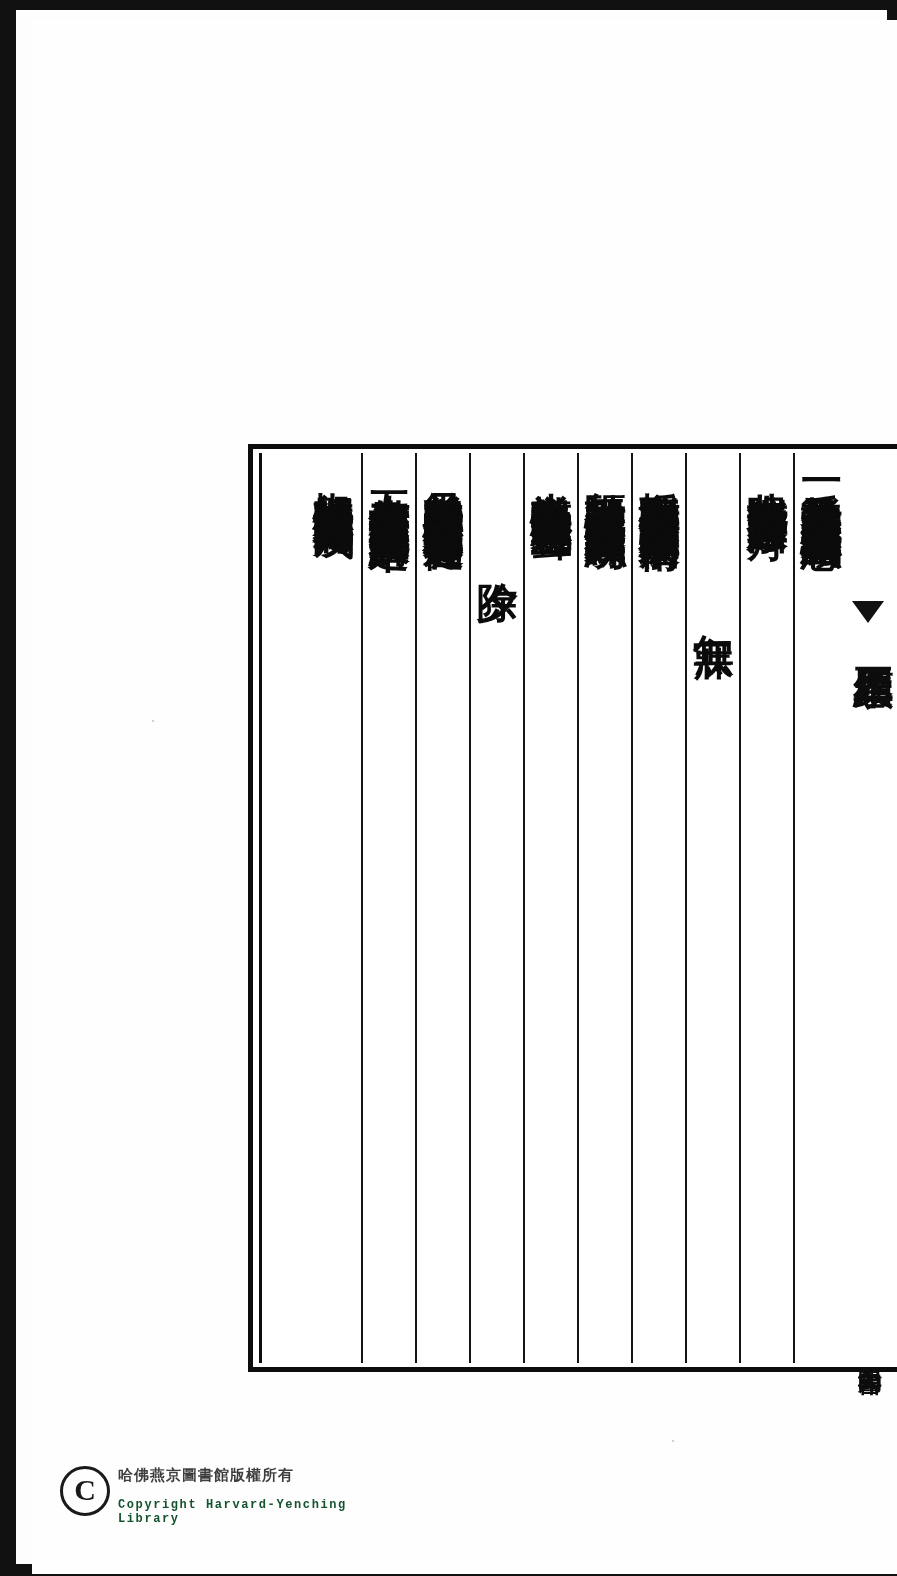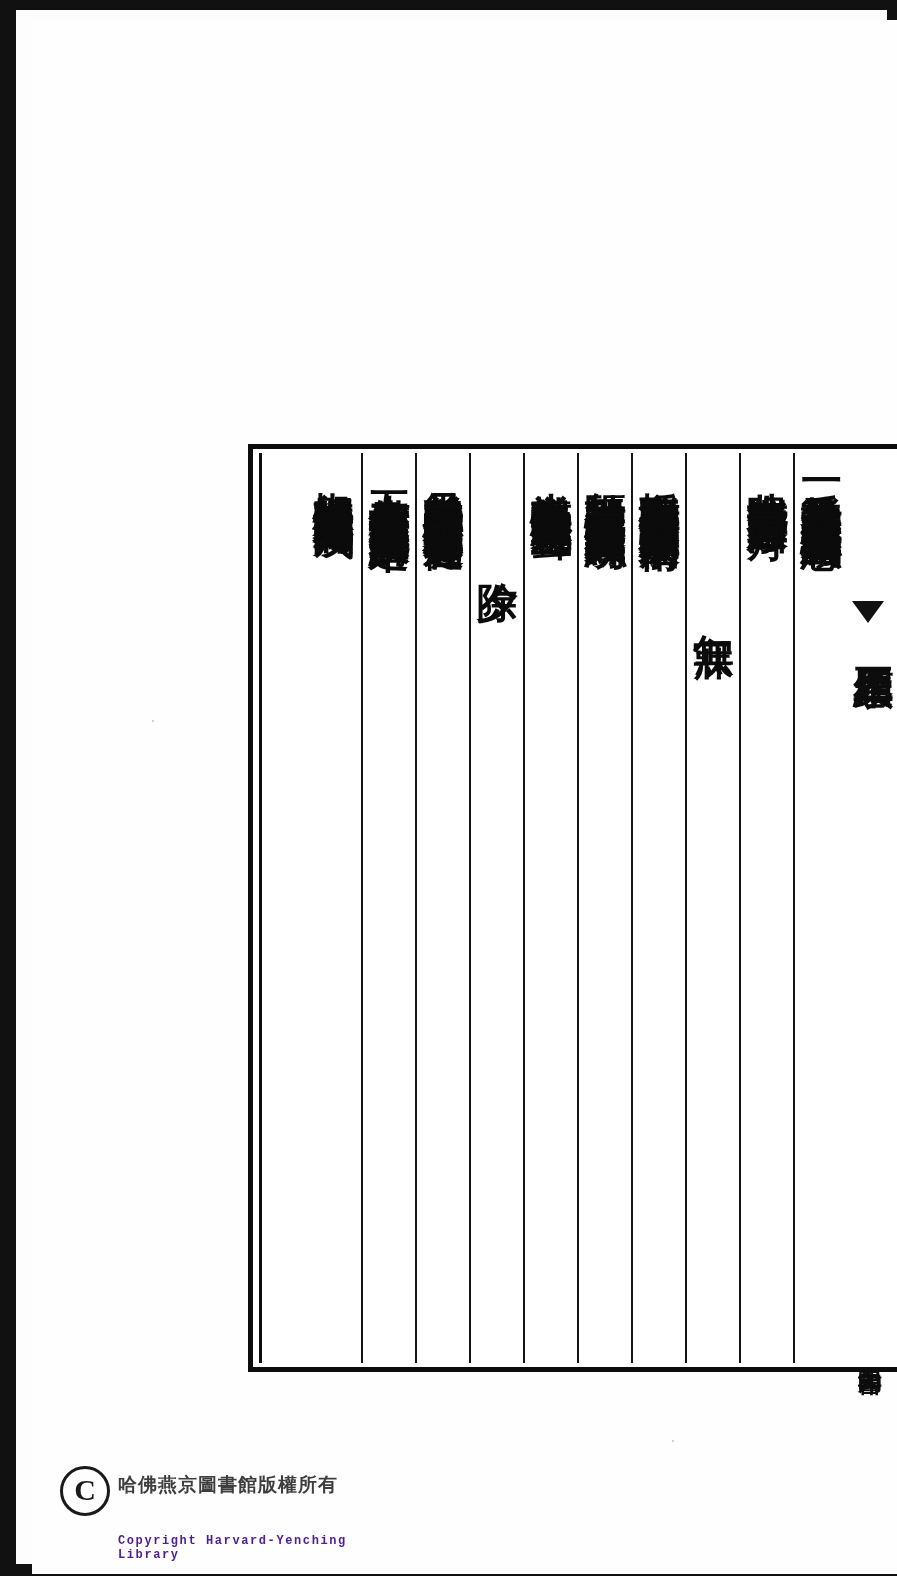--- a/index.html
+++ b/index.html
@@ -136,38 +136,37 @@
     color: #1a1a1a;
     font-family: "Liberation Serif", serif;
     font-size: 30px;
     font-weight: 700;
     text-align: center;
     line-height: 42px;
   }
   #stamp .cn {
     position: absolute;
     left: 58px;
-    top: 16px;
+    top: 10px;
     font-family: "DejaVu Serif", serif;
-    font-size: 19px;
+    font-size: 15px;
     font-weight: 700;
     color: #1c1c1c;
     letter-spacing: 1px;
     opacity: .85;
   }
   #stamp .en {
     position: absolute;
     left: 58px;
     top: 42px;
     font-family: "Liberation Mono", monospace;
     font-size: 12px;
     font-weight: 700;
-    color: #4c1d95;
+    color: #14532d;
     letter-spacing: 1.6px;
-    margin-top: 36px;
   }
   
   .speck {
     position: absolute;
     background: #cfcfcf;
     width: 2px; height: 2px;
   }
 </style>
 </head>
 <body>

